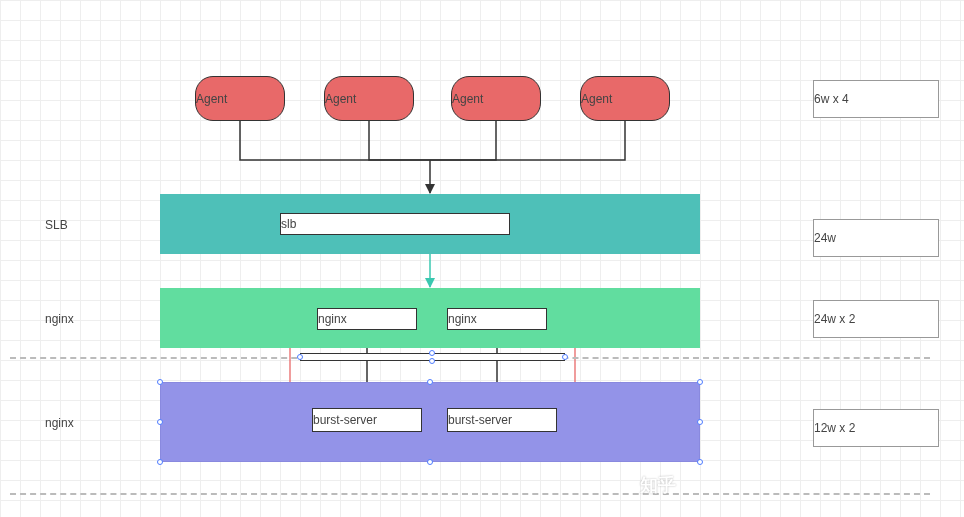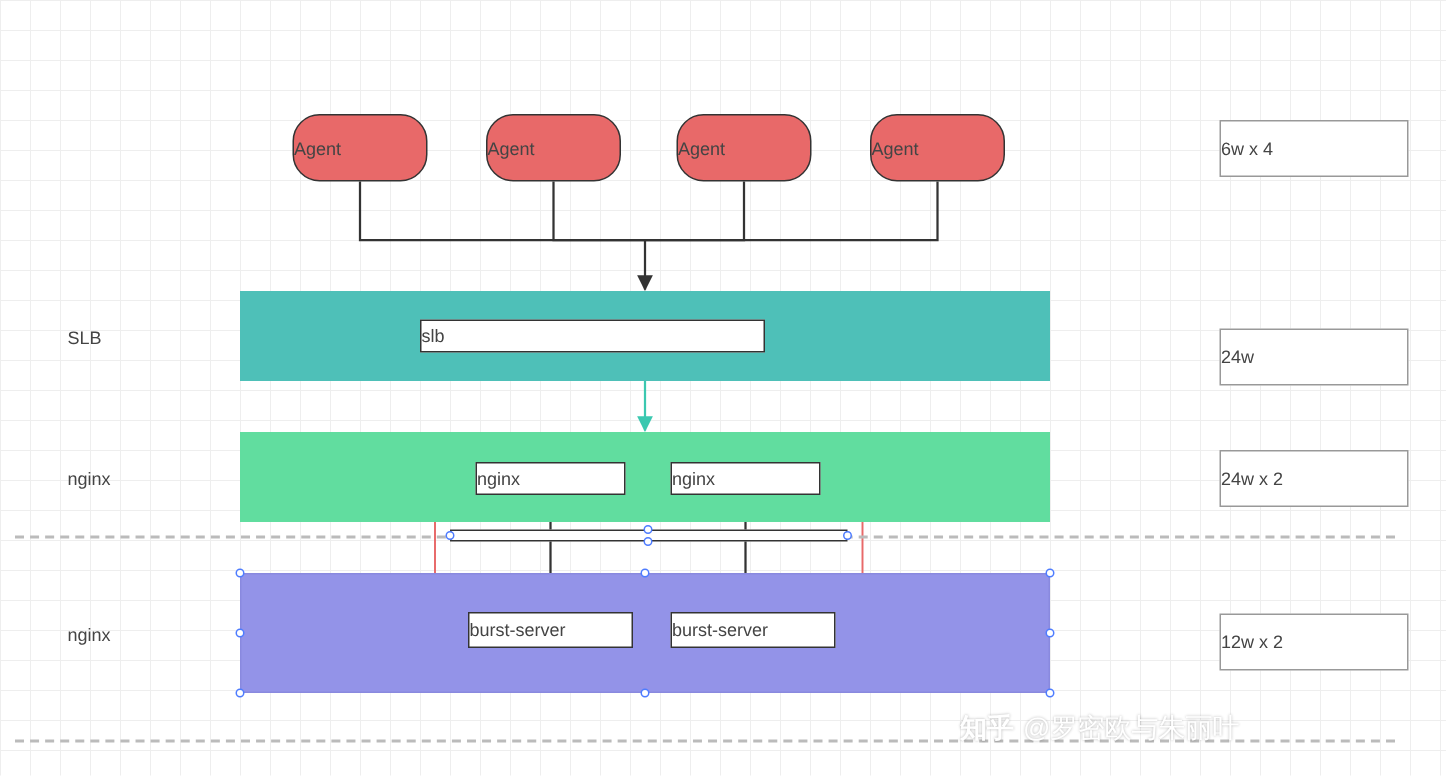--- a/index.html
+++ b/index.html
@@ -60,21 +60,21 @@
     position: absolute; left: 10px; width: 920px; height: 0;
     border-top: 2px dashed #bbb;
   }
   .sel-handle {
     position: absolute; width: 6px; height: 6px; border-radius: 50%;
     background: #fff; border: 1px solid #4e7cff;
   }
   .watermark {
     position: absolute; left: 640px; top: 473px;
     color: #fff; font-size: 18px; font-family: "Microsoft YaHei", sans-serif;
-    display: flex; align-items: center; gap: 6px;
+    display: flex; align-items: center; gap: 18px;
     text-shadow: 0 0 2px rgba(0,0,0,0.3);
   }
   .zhihu-logo {
     font-weight: bold; font-size: 18px;
   }
 </style>
 </head>
 <body>
 
 <div class="grid-bg"></div>
@@ -175,14 +175,13 @@
   </div>
 <div class="ann-box node-label" style="top:300px">
     <span>24w x 2</span>
   </div>
 <div class="ann-box node-label" style="top:409px">
     <span>12w x 2</span>
   </div>
 
 <div class="watermark">
   <span class="zhihu-logo">知乎</span>
-  <span>@罗密欧与朱丽叶</span>
 </div>
 
 </body></html>

